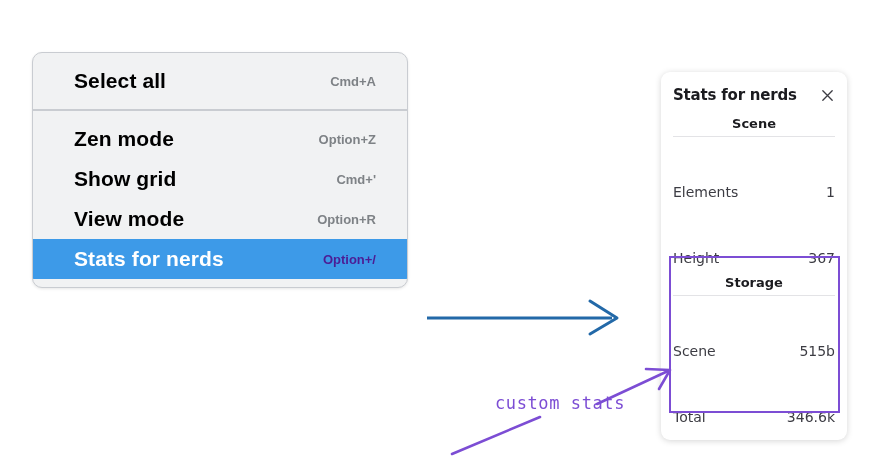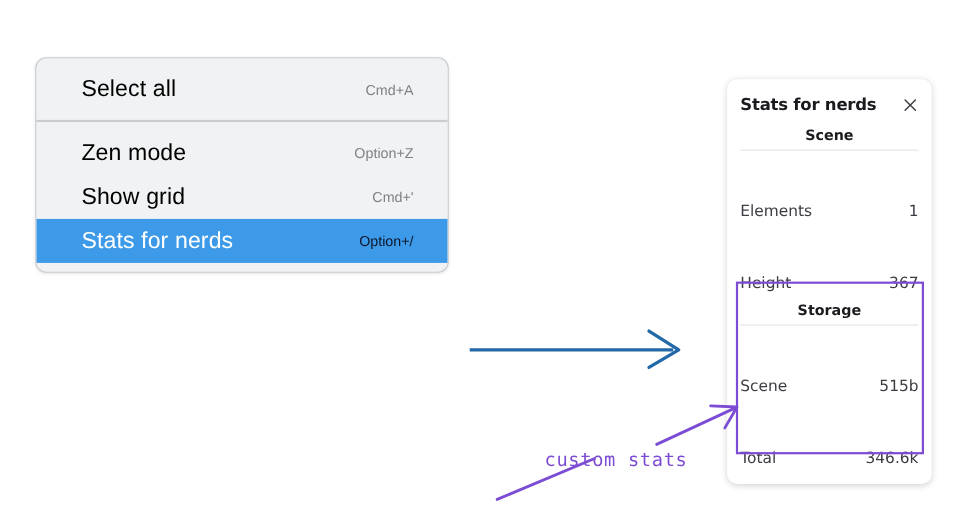--- a/index.html
+++ b/index.html
@@ -20,20 +20,21 @@
   .context-menu {
     position: absolute;
     left: 32px;
     top: 52px;
     width: 374px;
     background: #f1f2f3;
     border: 1px solid #c9ccd1;
     border-radius: 10px;
     box-shadow: 0 1px 3px rgba(0,0,0,0.10);
     overflow: hidden;
+    font-weight: bold;
   }
   .menu-group {
     padding: 8px 0;
   }
   .menu-group + .menu-group {
     border-top: 2px solid #c9ccd1;
   }
   .menu-item {
     height: 40px;
     display: flex;
@@ -52,21 +53,21 @@
     letter-spacing: 0.1px;
   }
   .menu-item.selected .menu-label {
     color: #ffffff;
   }
   .menu-shortcut {
     font-size: 13px;
     color: #7e8286;
   }
   .menu-item.selected .menu-shortcut {
-    color: #0f172a;
+    color: #4c1d95;
     margin-left: 28px;
   }
 
   
   .stats-panel {
     position: absolute;
     left: 661px;
     top: 72px;
     width: 186px;
     background: #ffffff;
@@ -152,21 +153,20 @@
   }
   .annot-text {
     position: absolute;
     left: 495px;
     top: 393px;
     font-family: "DejaVu Sans Mono", monospace;
     font-size: 17px;
     color: #7c4dd4;
     letter-spacing: 0.6px;
     white-space: nowrap;
-    margin-top: 16px;
   }
 </style>
 </head>
 <body>
 
 <div class="context-menu">
 
   <div class="menu-group">
     <div class="menu-item">
       <span class="menu-label">Select all</span>
@@ -175,20 +175,24 @@
   </div>
 
   <div class="menu-group">
     <div class="menu-item">
       <span class="menu-label">Zen mode</span>
       <span class="menu-shortcut">Option+Z</span>
     </div>
     <div class="menu-item">
       <span class="menu-label">Show grid</span>
       <span class="menu-shortcut">Cmd+'</span>
+    </div>
+    <div class="menu-item">
+      <span class="menu-label">View mode</span>
+      <span class="menu-shortcut">Option+R</span>
     </div>
     <div class="menu-item selected">
       <span class="menu-label">Stats for nerds</span>
       <span class="menu-shortcut">Option+/</span>
     </div>
   </div>
 
 </div>
 
 <div class="stats-panel">

